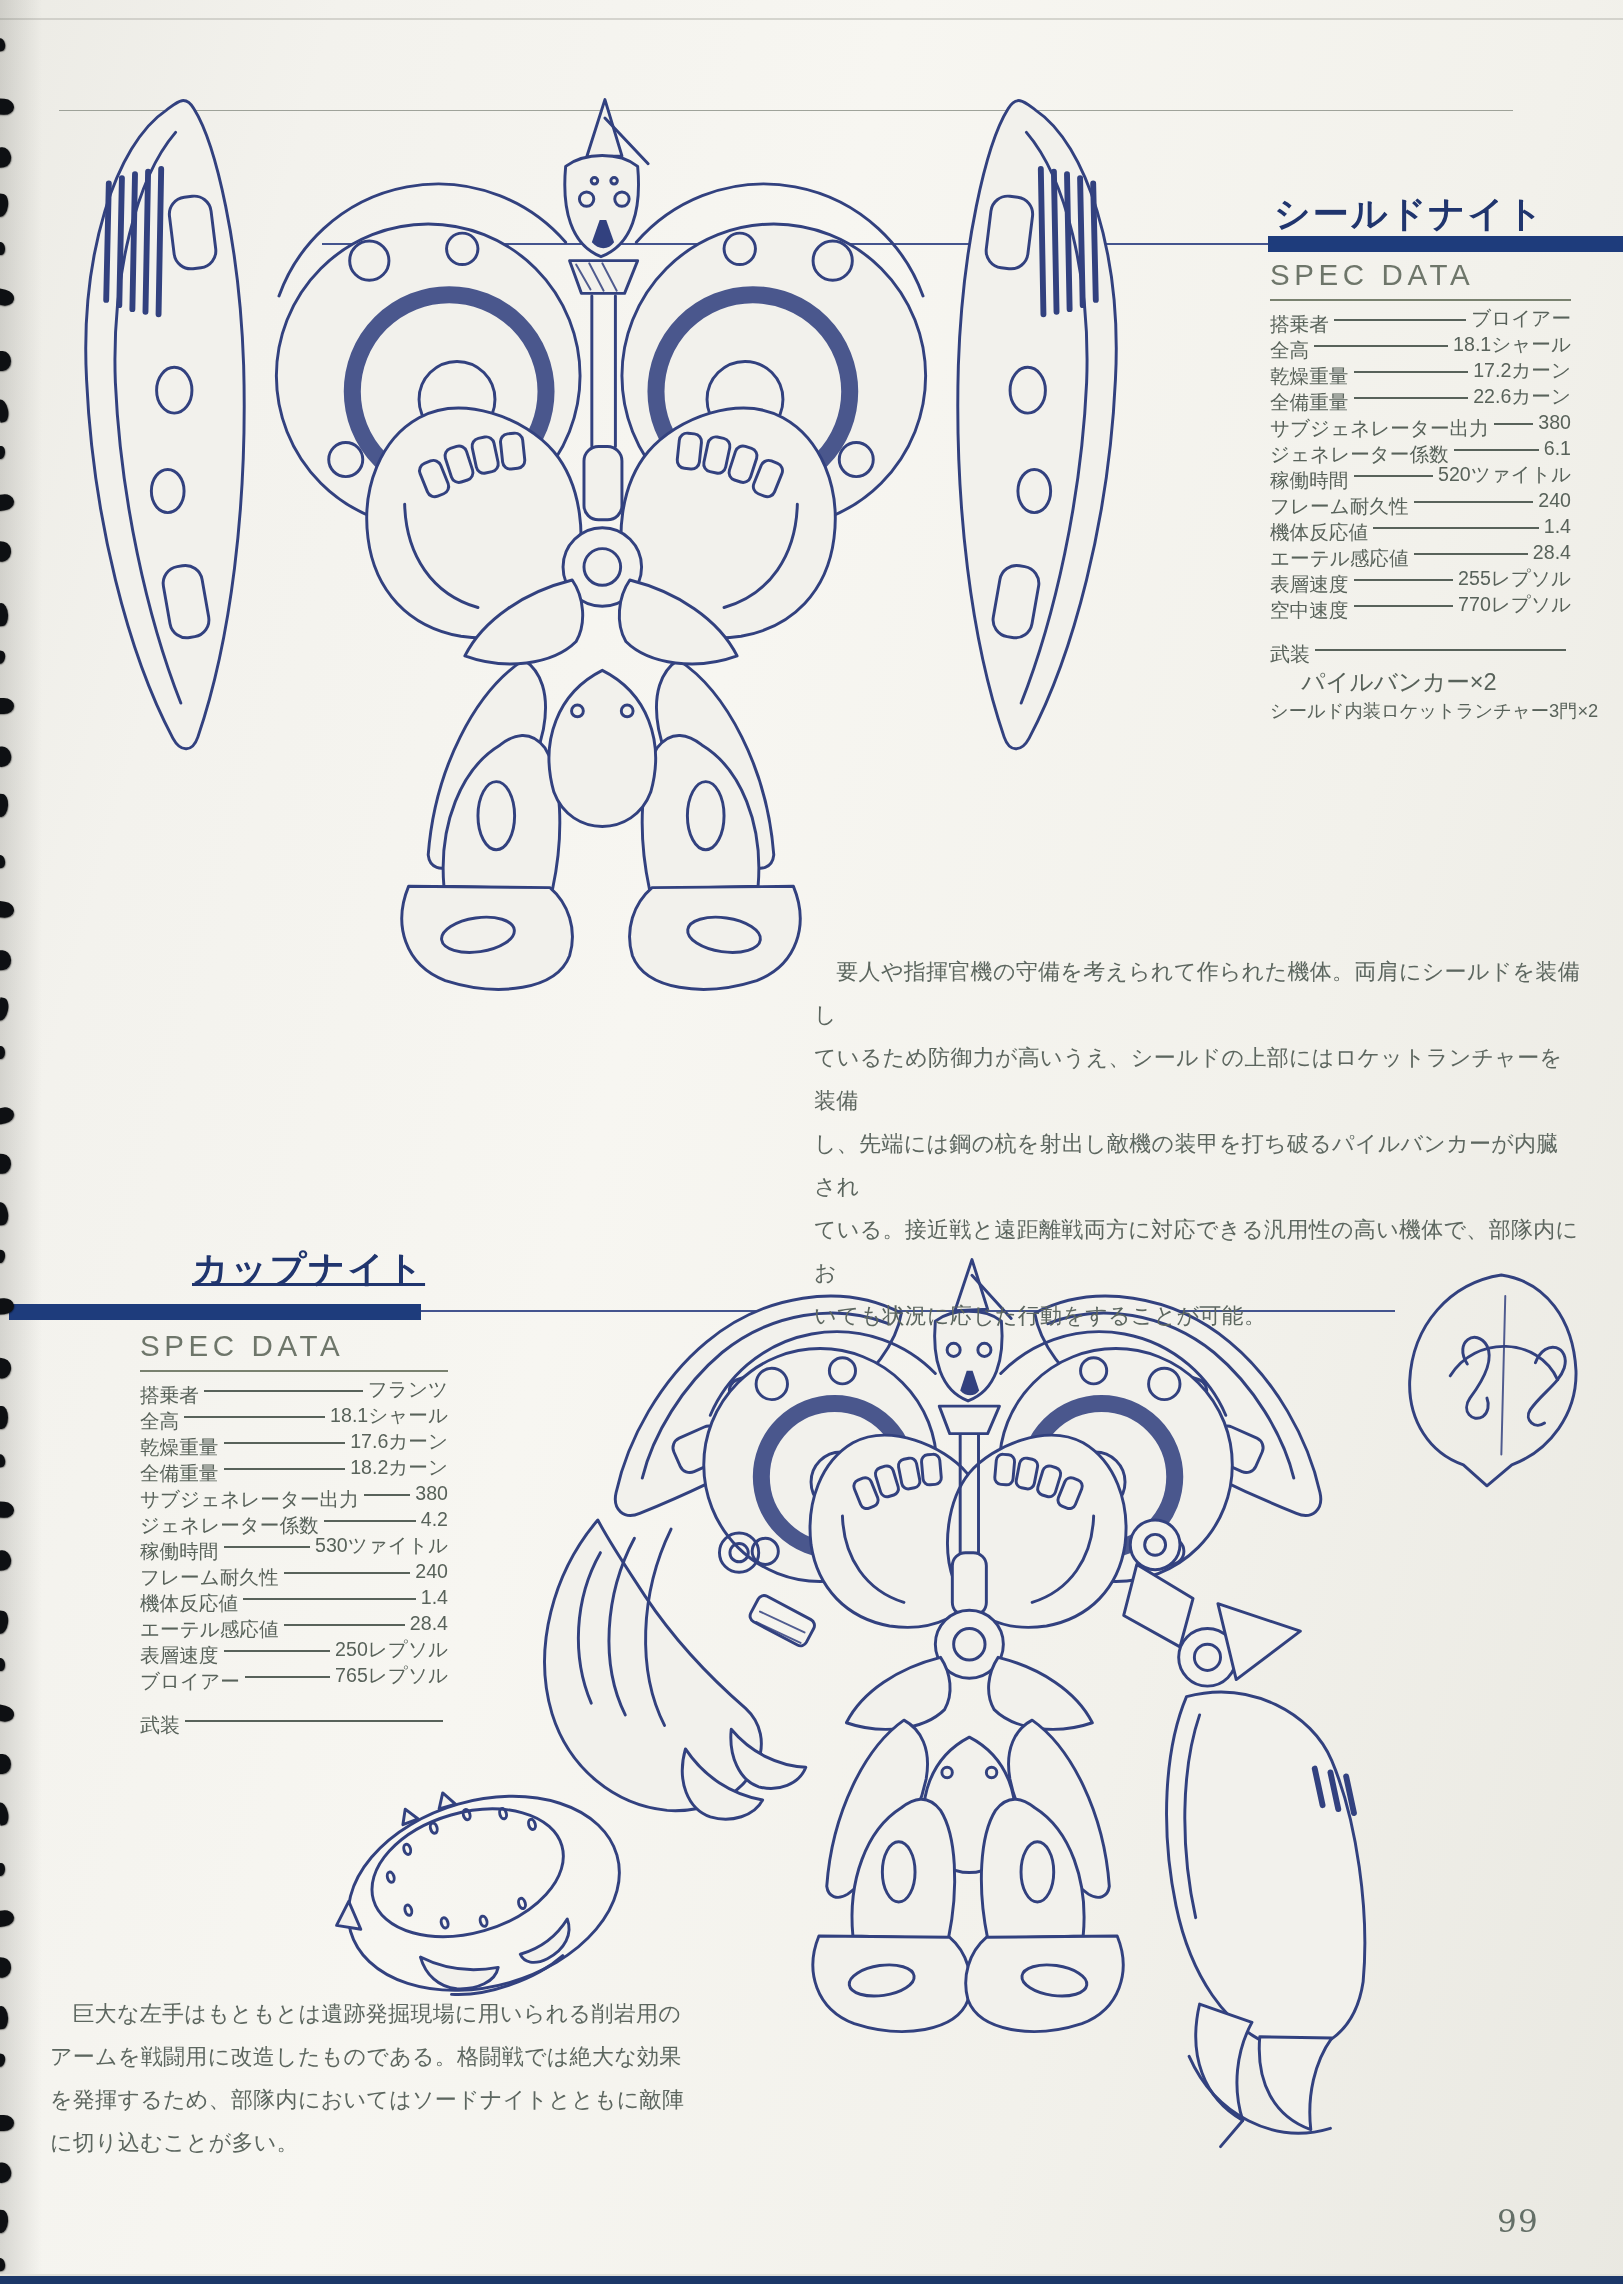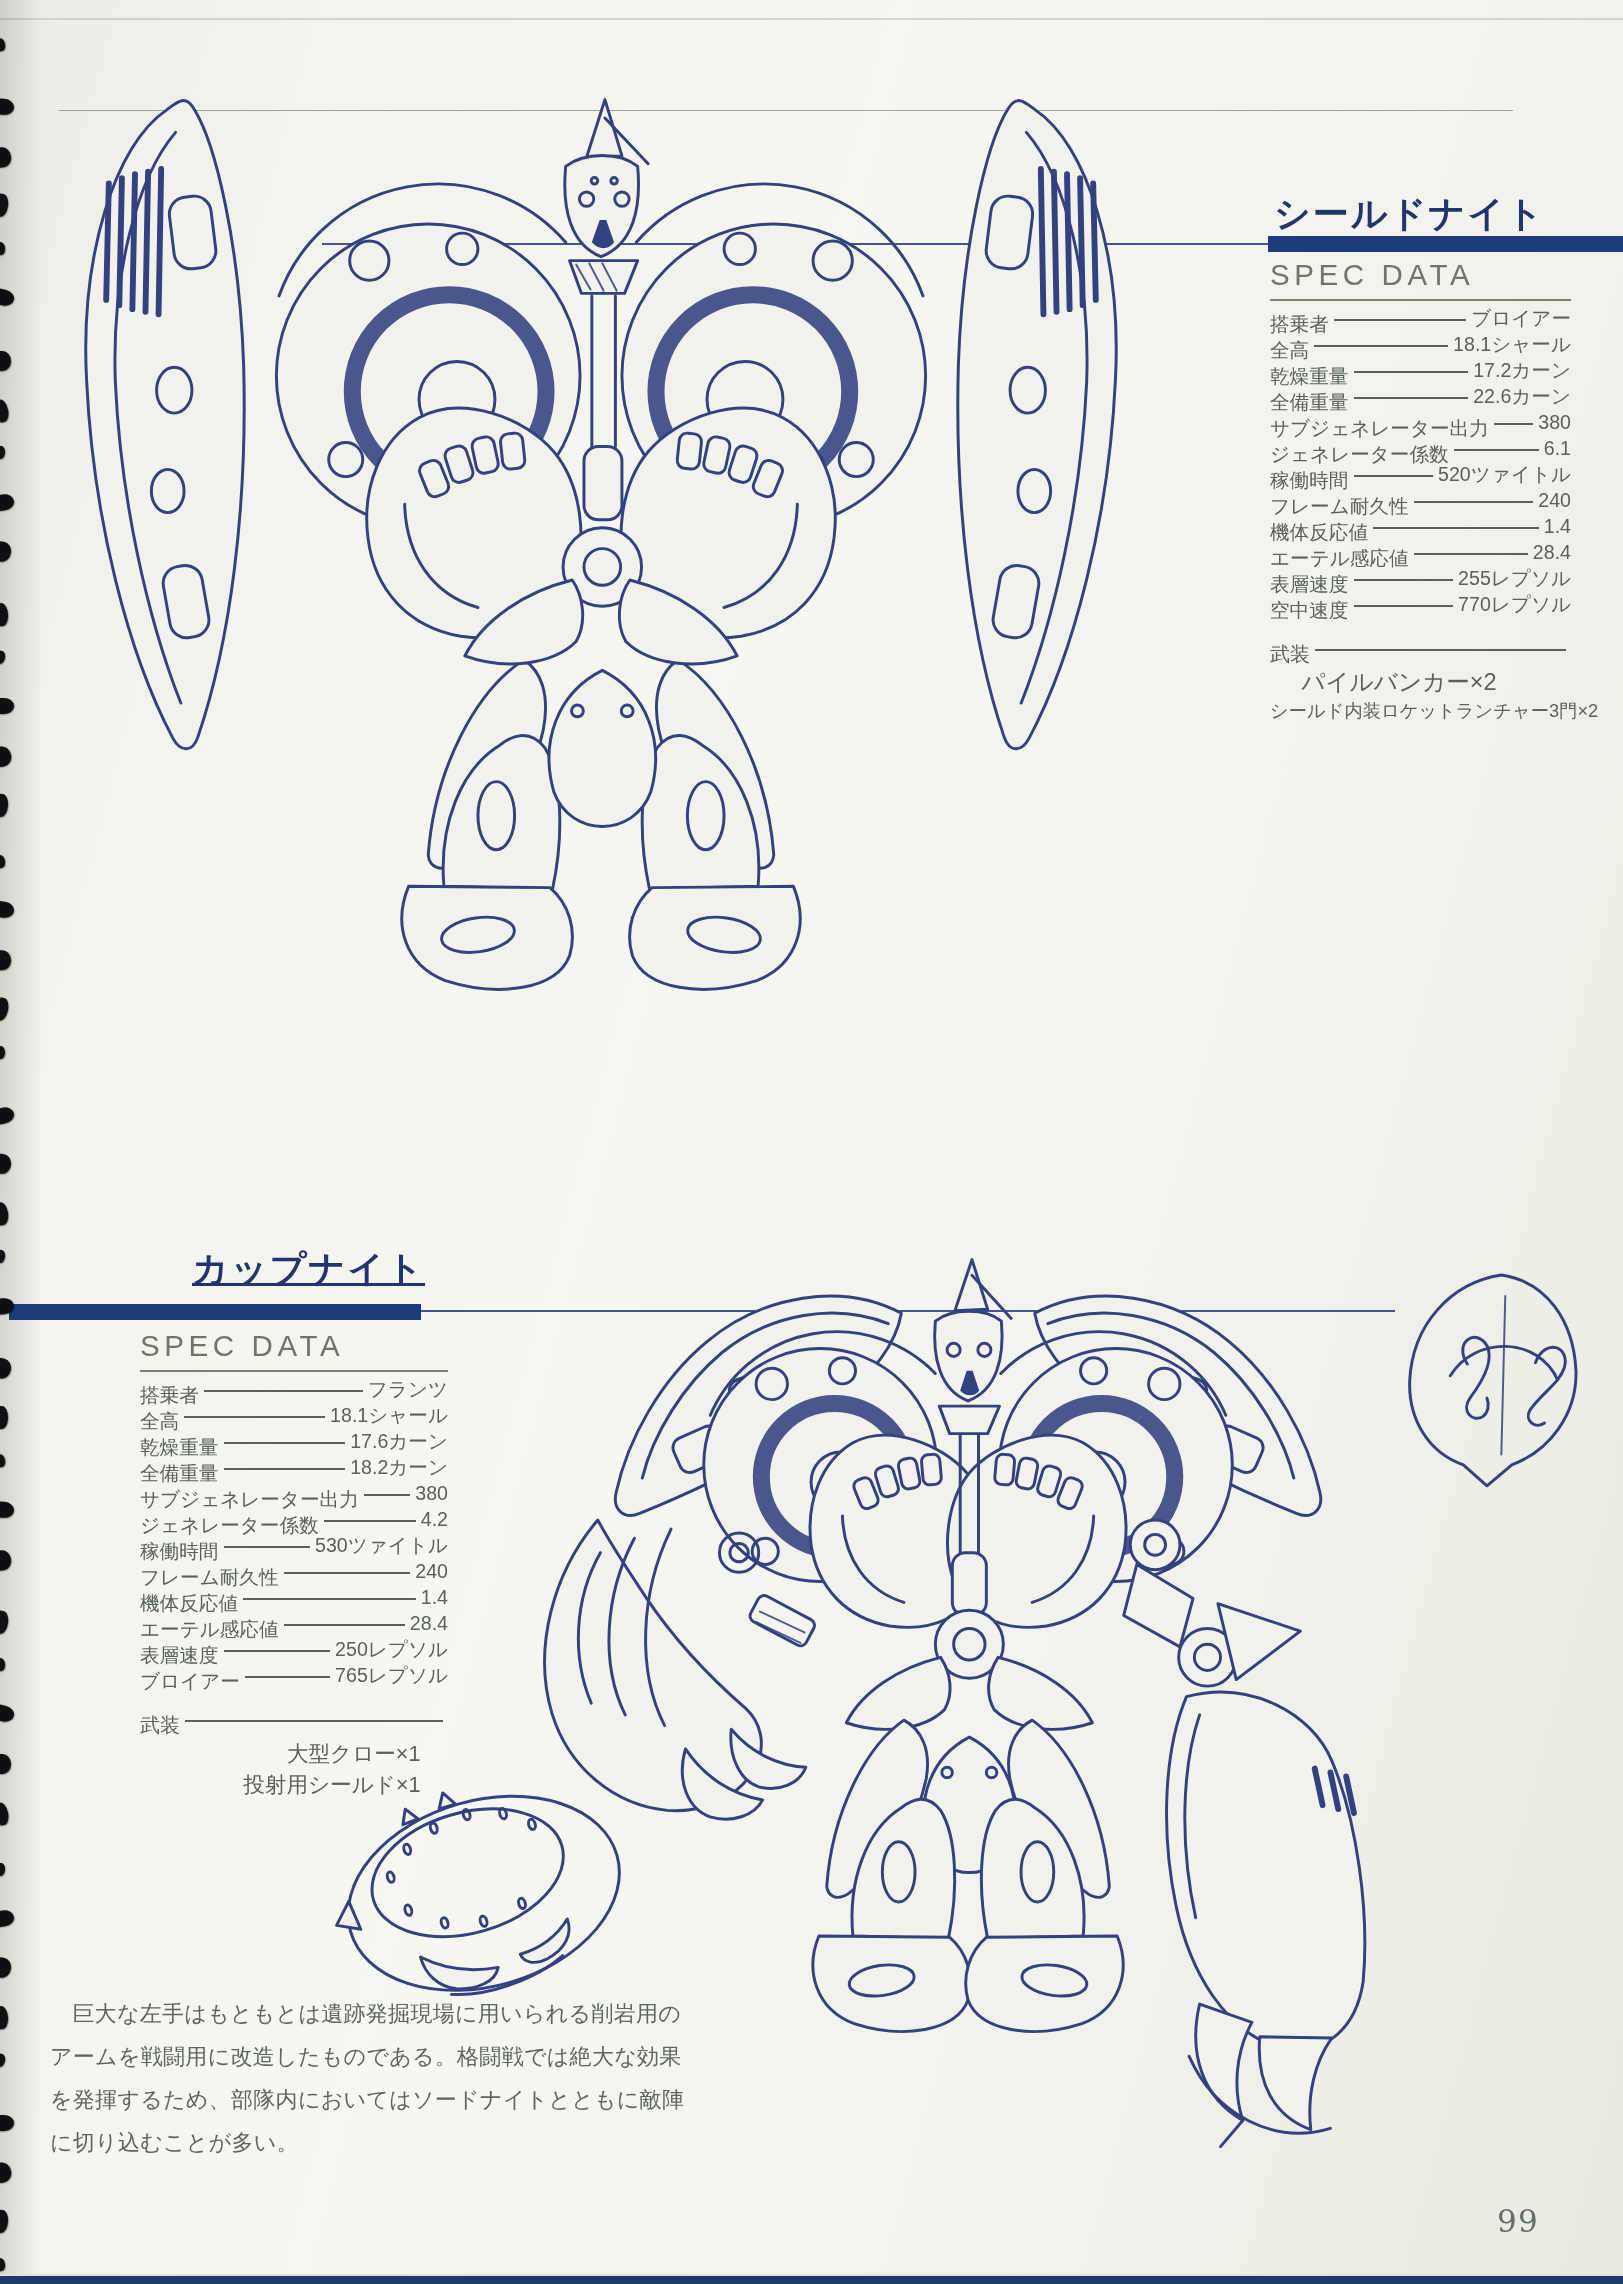--- a/index.html
+++ b/index.html
@@ -200,20 +200,25 @@
       <span class="spec-label">武装</span>
       <span class="leader"></span>
     </div>
     <div class="weapons">
 
     <div class="weapon">パイルバンカー×2</div>
         <div class="weapon">シールド内装ロケットランチャー3門×2</div>
       </div>
   </div>
 
+  <div class="desc" style="left:814px;top:950px;width:766px;">　要人や指揮官機の守備を考えられて作られた機体。両肩にシールドを装備し
+ているため防御力が高いうえ、シールドの上部にはロケットランチャーを装備
+し、先端には鋼の杭を射出し敵機の装甲を打ち破るパイルバンカーが内臓され
+ている。接近戦と遠距離戦両方に対応できる汎用性の高い機体で、部隊内にお
+いても状況に応じた行動をすることが可能。</div>
 
   <div class="knight-title" style="left:192px;top:1245px;text-decoration:underline;">カップナイト</div>
   <div class="band" style="left:9.2px;top:1304px;width:412px;"></div>
   <div class="rule-navy" style="left:421px;top:1310px;width:974px;"></div>
 
   <div class="spec cup" style="left:140px;top:1329px;width:308px;">
     <div class="spec-heading">SPEC DATA</div>
     <div class="spec-rows">
 
         <div class="spec-row">
@@ -285,25 +290,20 @@
         <div class="spec-row">
           <span class="spec-label">ブロイアー</span>
           <span class="leader"></span>
           <span class="spec-value">765レプソル</span>
         </div>
       </div>
     <div class="armament">
       <span class="spec-label">武装</span>
       <span class="leader"></span>
     </div>
-    <div class="weapons">
-
-    <div class="weapon">大型クロー×1</div>
-        <div class="weapon">投射用シールド×1</div>
-      </div>
   </div>
 
   <div class="desc" style="left:50px;top:1992px;width:746px;">　巨大な左手はもともとは遺跡発掘現場に用いられる削岩用の
 アームを戦闘用に改造したものである。格闘戦では絶大な効果
 を発揮するため、部隊内においてはソードナイトとともに敵陣
 に切り込むことが多い。</div>
 
   <div class="page-number" style="left:1497px;top:2203px;">99</div>
 
   <div class="art" style="left:38px;top:80px;width:1126px;height:932px;">

